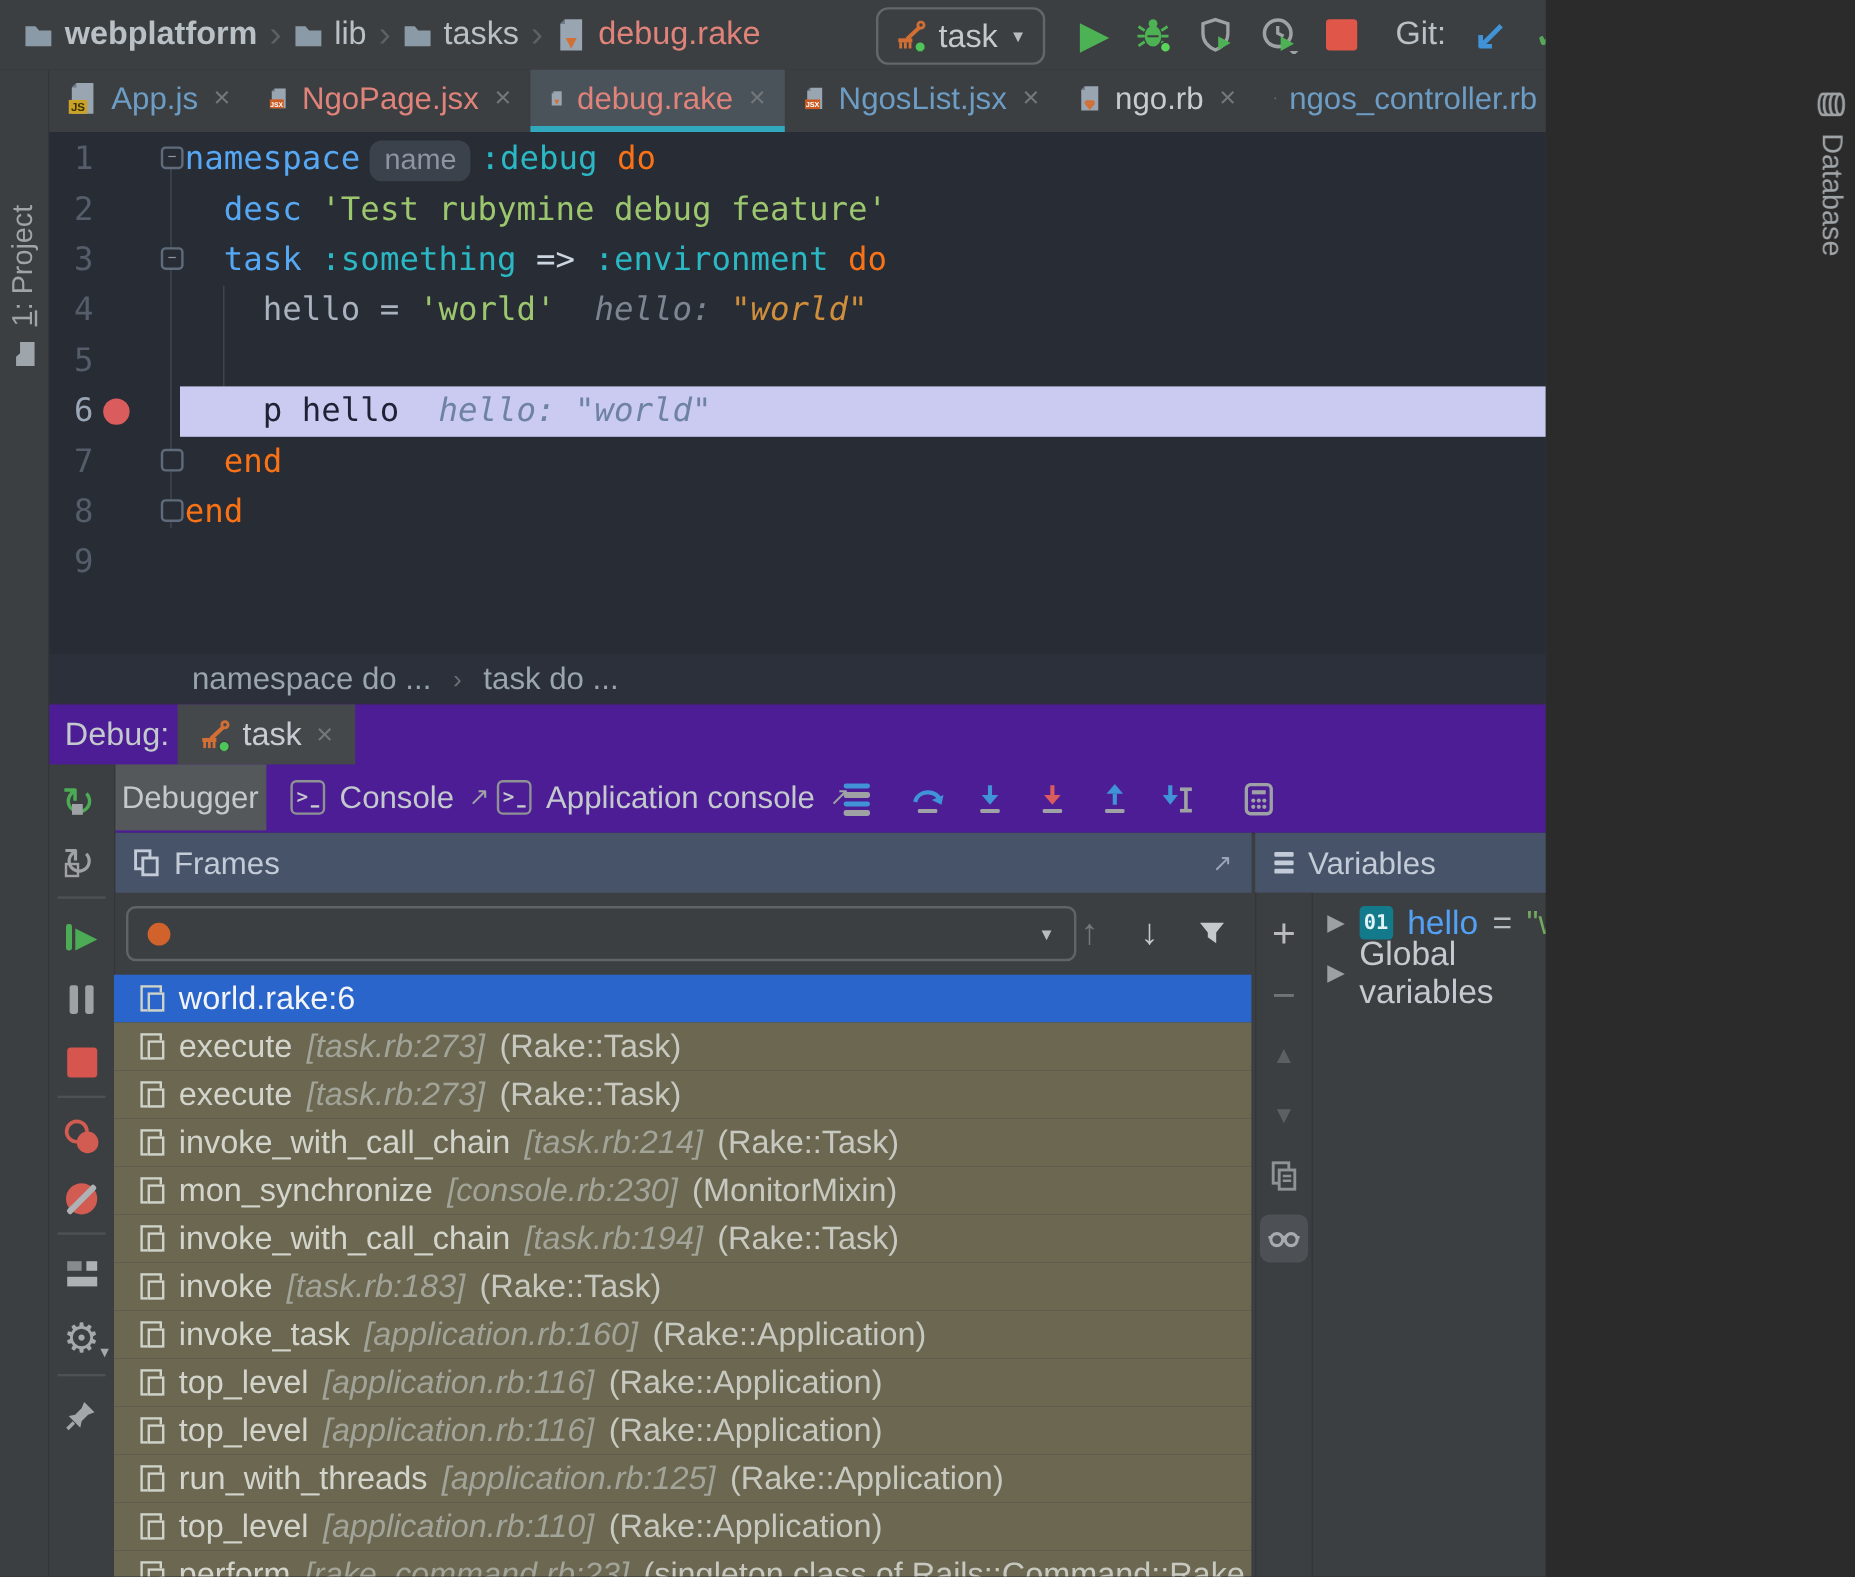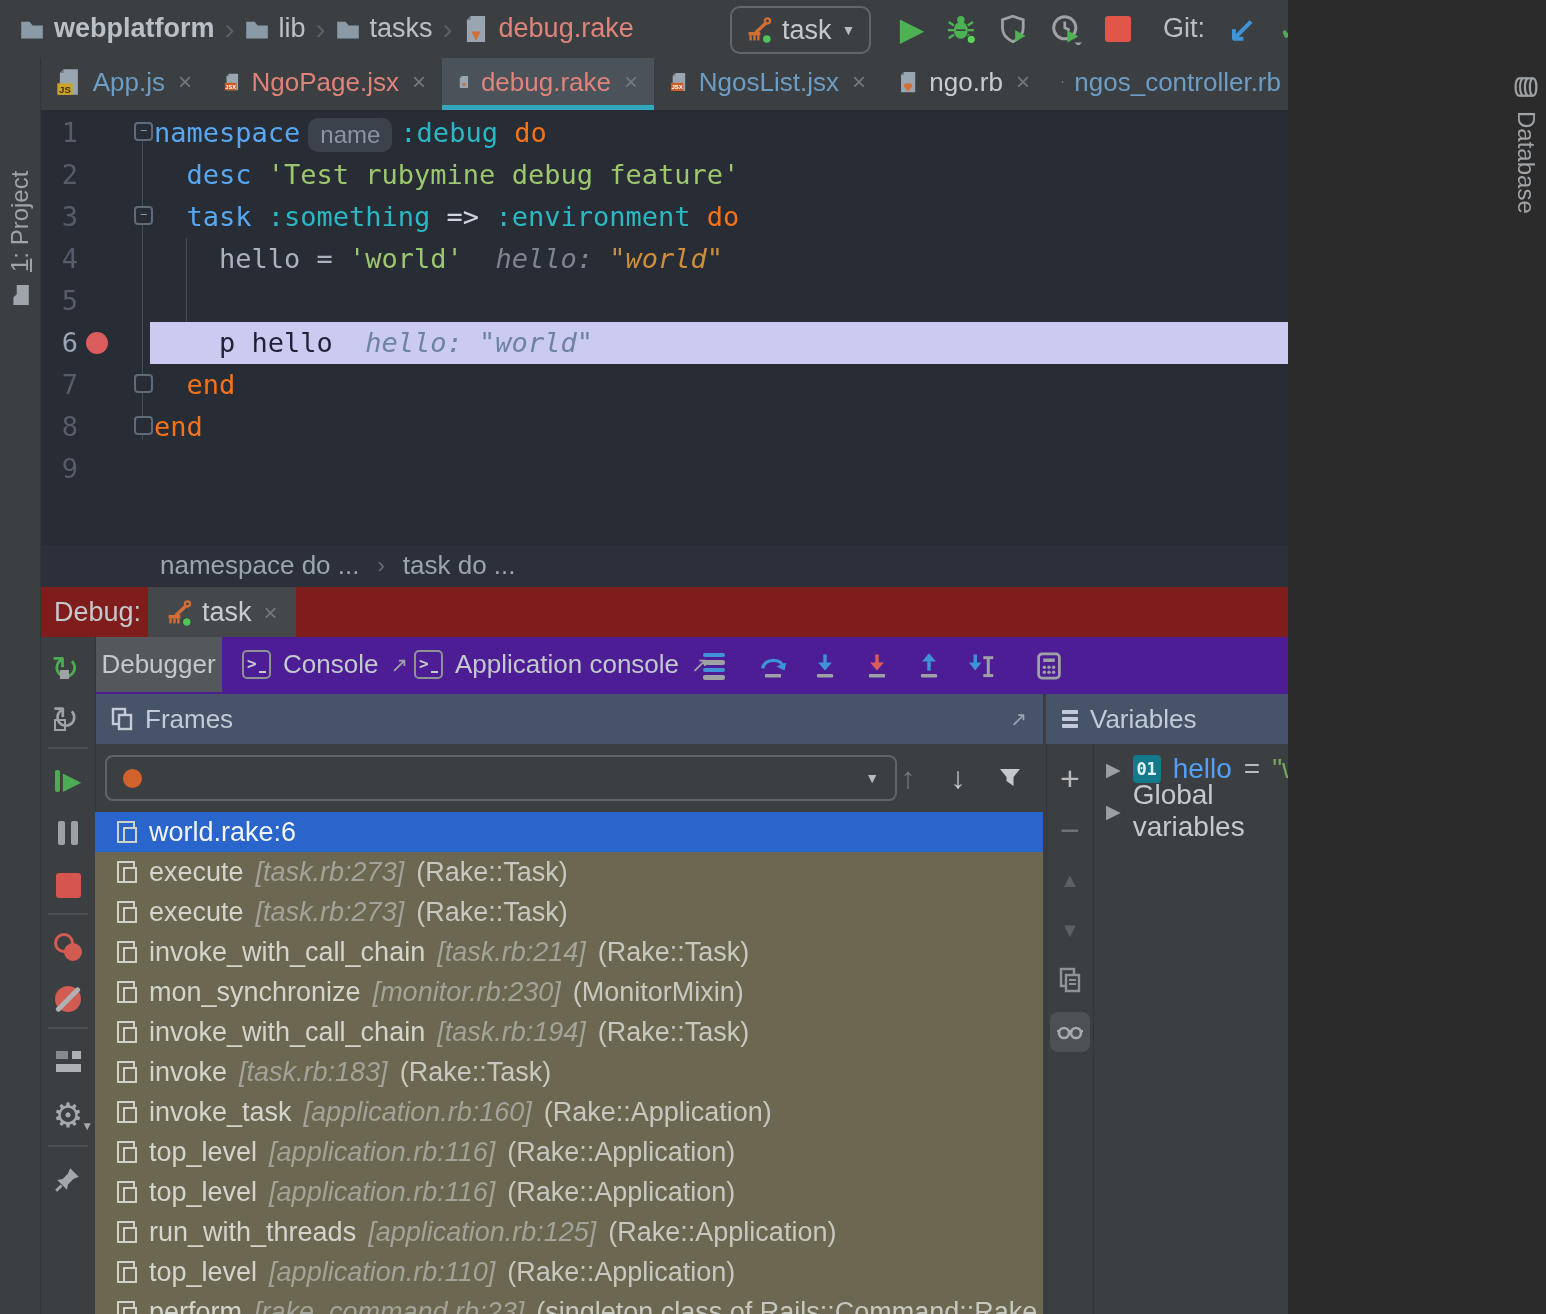--- a/index.html
+++ b/index.html
@@ -53,21 +53,21 @@
   .guide{position:absolute;width:1px;background:#454c58}
   .scroll-thumb{position:absolute;left:1440px;top:22px;width:18px;height:100px;border-radius:9px;background:#565d66}
   .insp-check{position:absolute;left:1430px;top:0;font-size:30px;color:#49b75a}
 
   
   .ecrumbs{left:40px;top:545px;width:1466px;height:41px;background:#2b303a;display:flex;align-items:center;padding-left:120px;box-sizing:border-box;gap:18px}
   .ecrumb{font-size:26px;color:#9aa5ad}
   .ecrumb-sep{font-size:22px;color:#6a6f73}
 
   
-  .dbghdr{left:40px;top:586px;width:1466px;height:51px;background:#7f1d1d;border-top:1px solid #2e3133}
+  .dbghdr{left:40px;top:586px;width:1466px;height:51px;background:#4c1d95;border-top:1px solid #2e3133}
   .dbg-label{position:absolute;left:14px;top:0;height:51px;line-height:51px;font-size:27px;color:#c3c9cd}
   .sess-tab{position:absolute;left:108px;top:0;height:51px;background:#45484b;display:flex;align-items:center;gap:10px;padding:0 18px}
   .minus-bar{width:26px;height:4px;background:#a7aaac;border-radius:2px}
 
   
   .dbgbar{left:40px;top:637px;width:1466px;height:57px;background:#4c1d95;border-bottom:1px solid #333638}
   .vtab{position:absolute;top:0;height:55px;display:flex;align-items:center;gap:12px;padding:0 20px;box-sizing:border-box;font-size:26px;color:#c3c9cd}
   .vtab.sel{background:#54585a}
   .term-ic{width:25px;height:25px;border:2.5px solid #8f9295;border-radius:5px;position:relative;flex:none}
   .term-ic::before{content:'>';position:absolute;left:3px;top:-1px;font:bold 16px/25px "DejaVu Sans Mono",monospace;color:#c6c9cc}
@@ -565,21 +565,21 @@
       </div>
     <div class="frow" style="top:120px">
         <span class="fico"></span>
         <span class="fm">invoke_with_call_chain</span>
         <span class="floc">[task.rb:214]</span>
         <span class="fcls">(Rake::Task)</span>
       </div>
     <div class="frow" style="top:160px">
         <span class="fico"></span>
         <span class="fm">mon_synchronize</span>
-        <span class="floc">[monitor.rb:230]</span>
+        <span class="floc">[console.rb:230]</span>
         <span class="fcls">(MonitorMixin)</span>
       </div>
     <div class="frow" style="top:200px">
         <span class="fico"></span>
         <span class="fm">invoke_with_call_chain</span>
         <span class="floc">[task.rb:194]</span>
         <span class="fcls">(Rake::Task)</span>
       </div>
     <div class="frow" style="top:240px">
         <span class="fico"></span>

